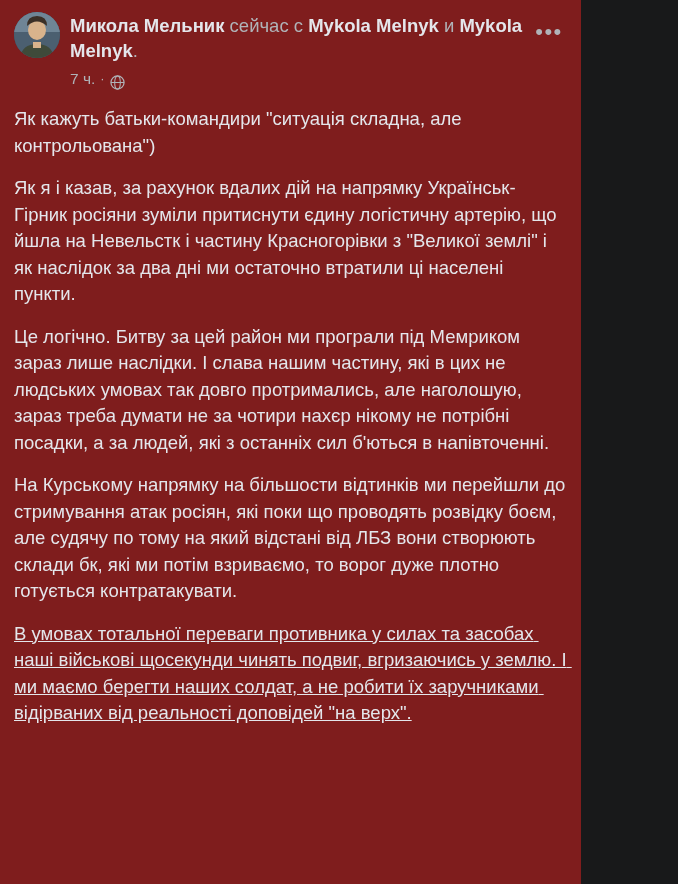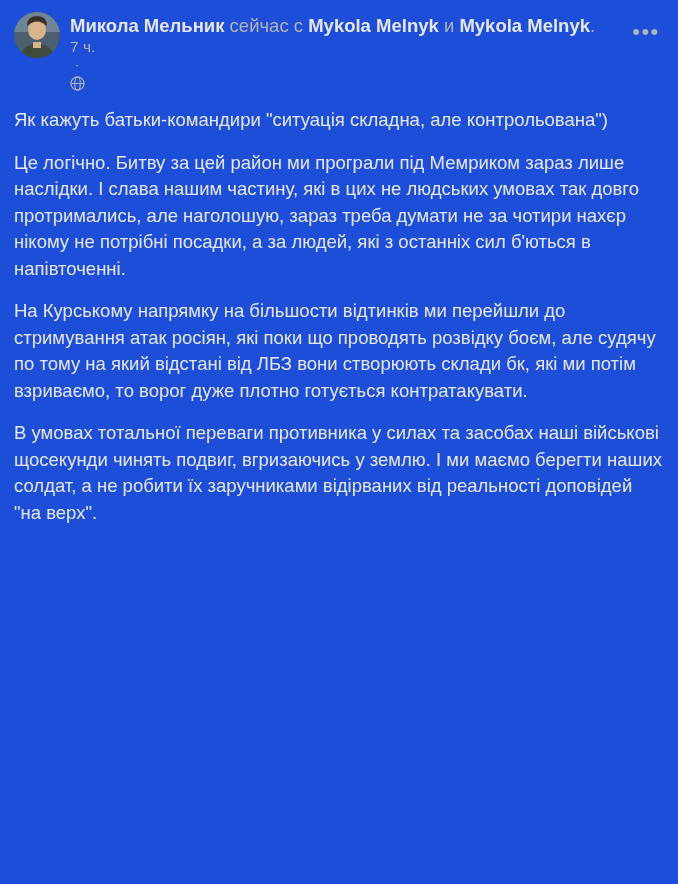--- a/index.html
+++ b/index.html
@@ -9,23 +9,23 @@
     background: #18191a;
   }
   body {
     width: 678px;
     height: 884px;
     overflow: hidden;
     font-family: "Liberation Sans", sans-serif;
     color: #e4e6eb;
   }
   .post {
-    width: 678px;
+    width: 581px;
     height: 884px;
-    background: #1d4ed8;
+    background: #7f1d1d;
     padding: 10px 14px 0 14px;
     position: relative;
   }
   .post-header {
     display: flex;
     align-items: flex-start;
     padding: 2px 0 4px 0;
   }
   .avatar {
     width: 46px;
@@ -52,25 +52,25 @@
   .byline .name {
     color: #e4e6eb;
     font-weight: bold;
   }
   .byline .sep {
     color: #b0b3b8;
     font-weight: normal;
   }
   .meta {
     display: flex;
-    align-items: flex-start;
+    align-items: flex-end;
+    margin-top: 7px;
     font-size: 15.5px;
     color: #b0b3b8;
     line-height: 18px;
-    flex-direction: column;
   }
   .meta .dot {
     margin: 0 5px;
     font-size: 13px;
   }
   .globe {
     display: inline-block;
     width: 15px;
     height: 15px;
     position: relative;
@@ -92,21 +92,21 @@
   .post-body {
     margin-top: 14px;
     font-size: 18.5px;
     line-height: 26.5px;
     color: #e4e6eb;
   }
   .post-body p {
     margin: 0 0 16px 0;
     white-space: pre-wrap;
   }
-  .post-body p:last-child { margin-bottom: 0; }
+  .post-body p:last-child { margin-bottom: 0; text-decoration: underline; }
 </style>
 </head>
 <body>
 
 <div class="post">
 
   <div class="post-header">
 
     <div class="avatar">
       <svg width="46" height="46" viewBox="0 0 46 46">
@@ -133,18 +133,19 @@
           </svg>
         </span>
       </div>
     </div>
 
     <div class="more-btn">•••</div>
   </div>
 
   <div class="post-body">
     <p>Як кажуть батьки-командири "ситуація складна, але контрольована")</p>
+    <p>Як я і казав, за рахунок вдалих дій на напрямку Українськ-Гірник росіяни зуміли притиснути єдину логістичну артерію, що йшла на Невельстк і частину Красногорівки з "Великої землі" і як наслідок за два дні ми остаточно втратили ці населені пункти.</p>
     <p>Це логічно. Битву за цей район ми програли під Мемриком зараз лише наслідки. І слава нашим частину, які в цих не людських умовах так довго протримались, але наголошую, зараз треба думати не за чотири нахєр нікому не потрібні посадки, а за людей, які з останніх сил б'ються в напівточенні.</p>
     <p>На Курському напрямку на більшости відтинків ми перейшли до стримування атак росіян, які поки що проводять розвідку боєм, але судячу по тому на який відстані від ЛБЗ вони створюють склади бк, які ми потім взриваємо, то ворог дуже плотно готується контратакувати.</p>
     <p>В умовах тотальної переваги противника у силах та засобах наші військові щосекунди чинять подвиг, вгризаючись у землю. І ми маємо берегти наших солдат, а не робити їх заручниками відірваних від реальності доповідей "на верх".</p>
   </div>
 
 </div>
 
 </body></html>

